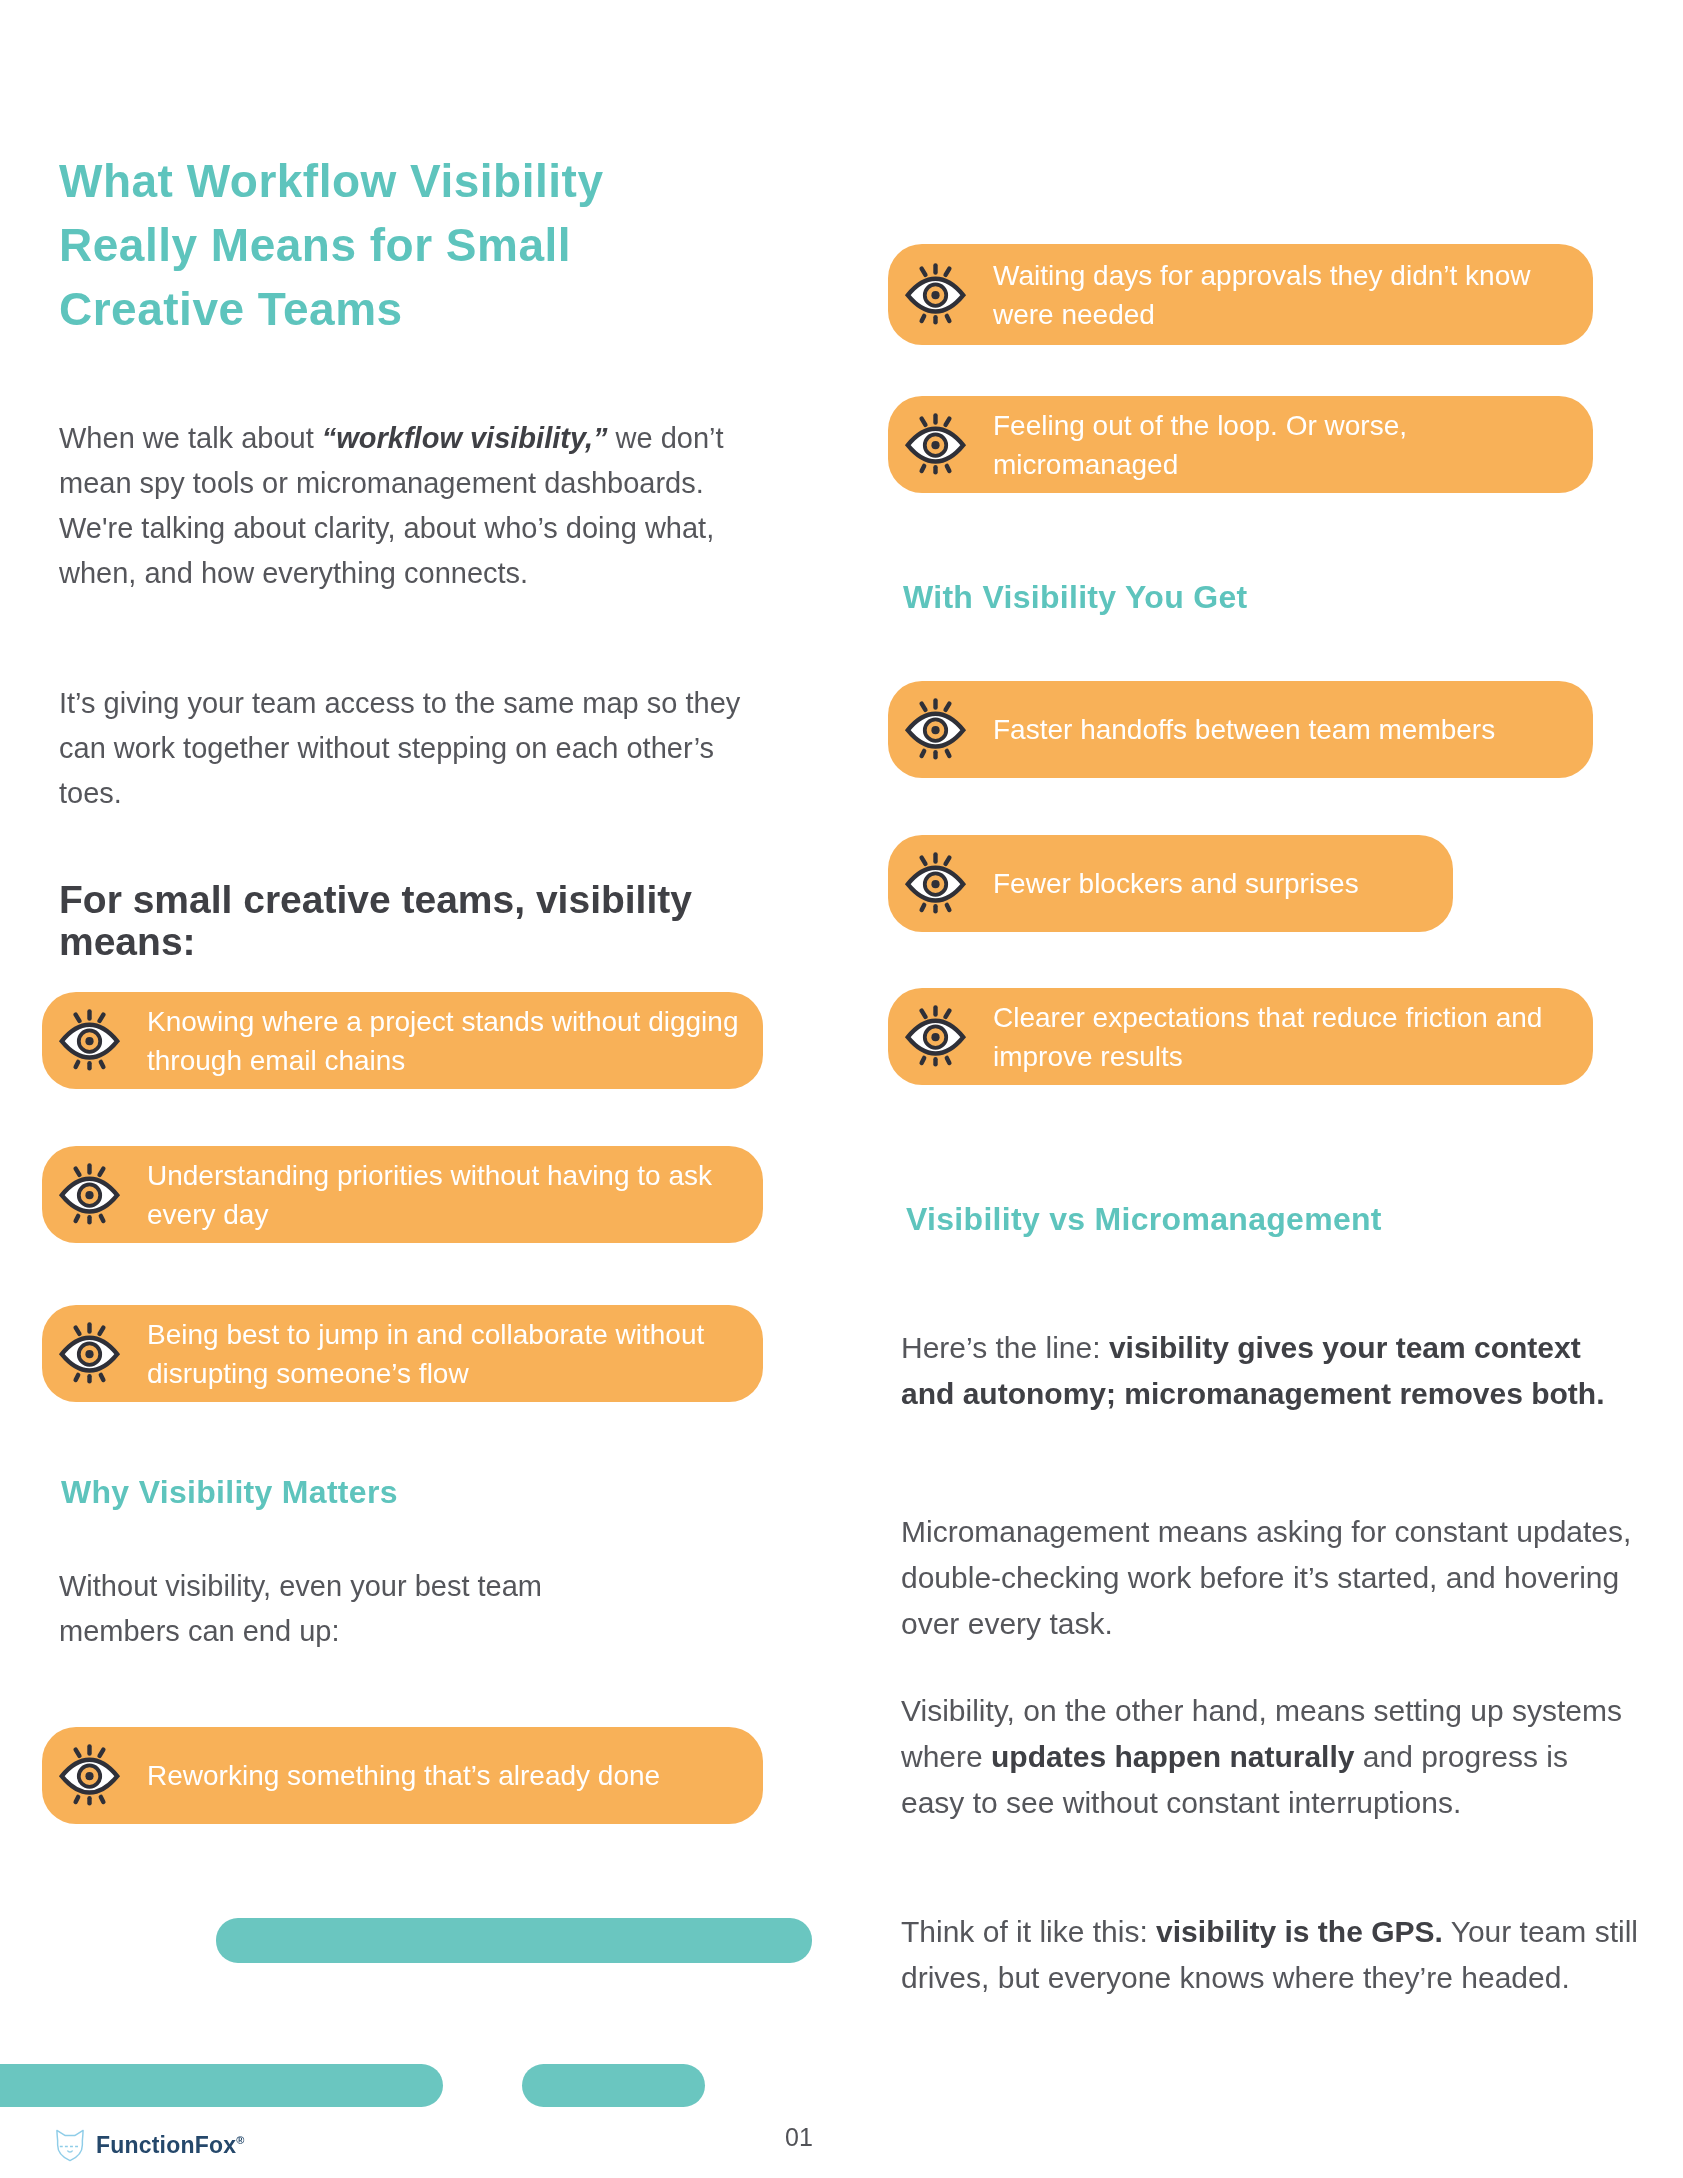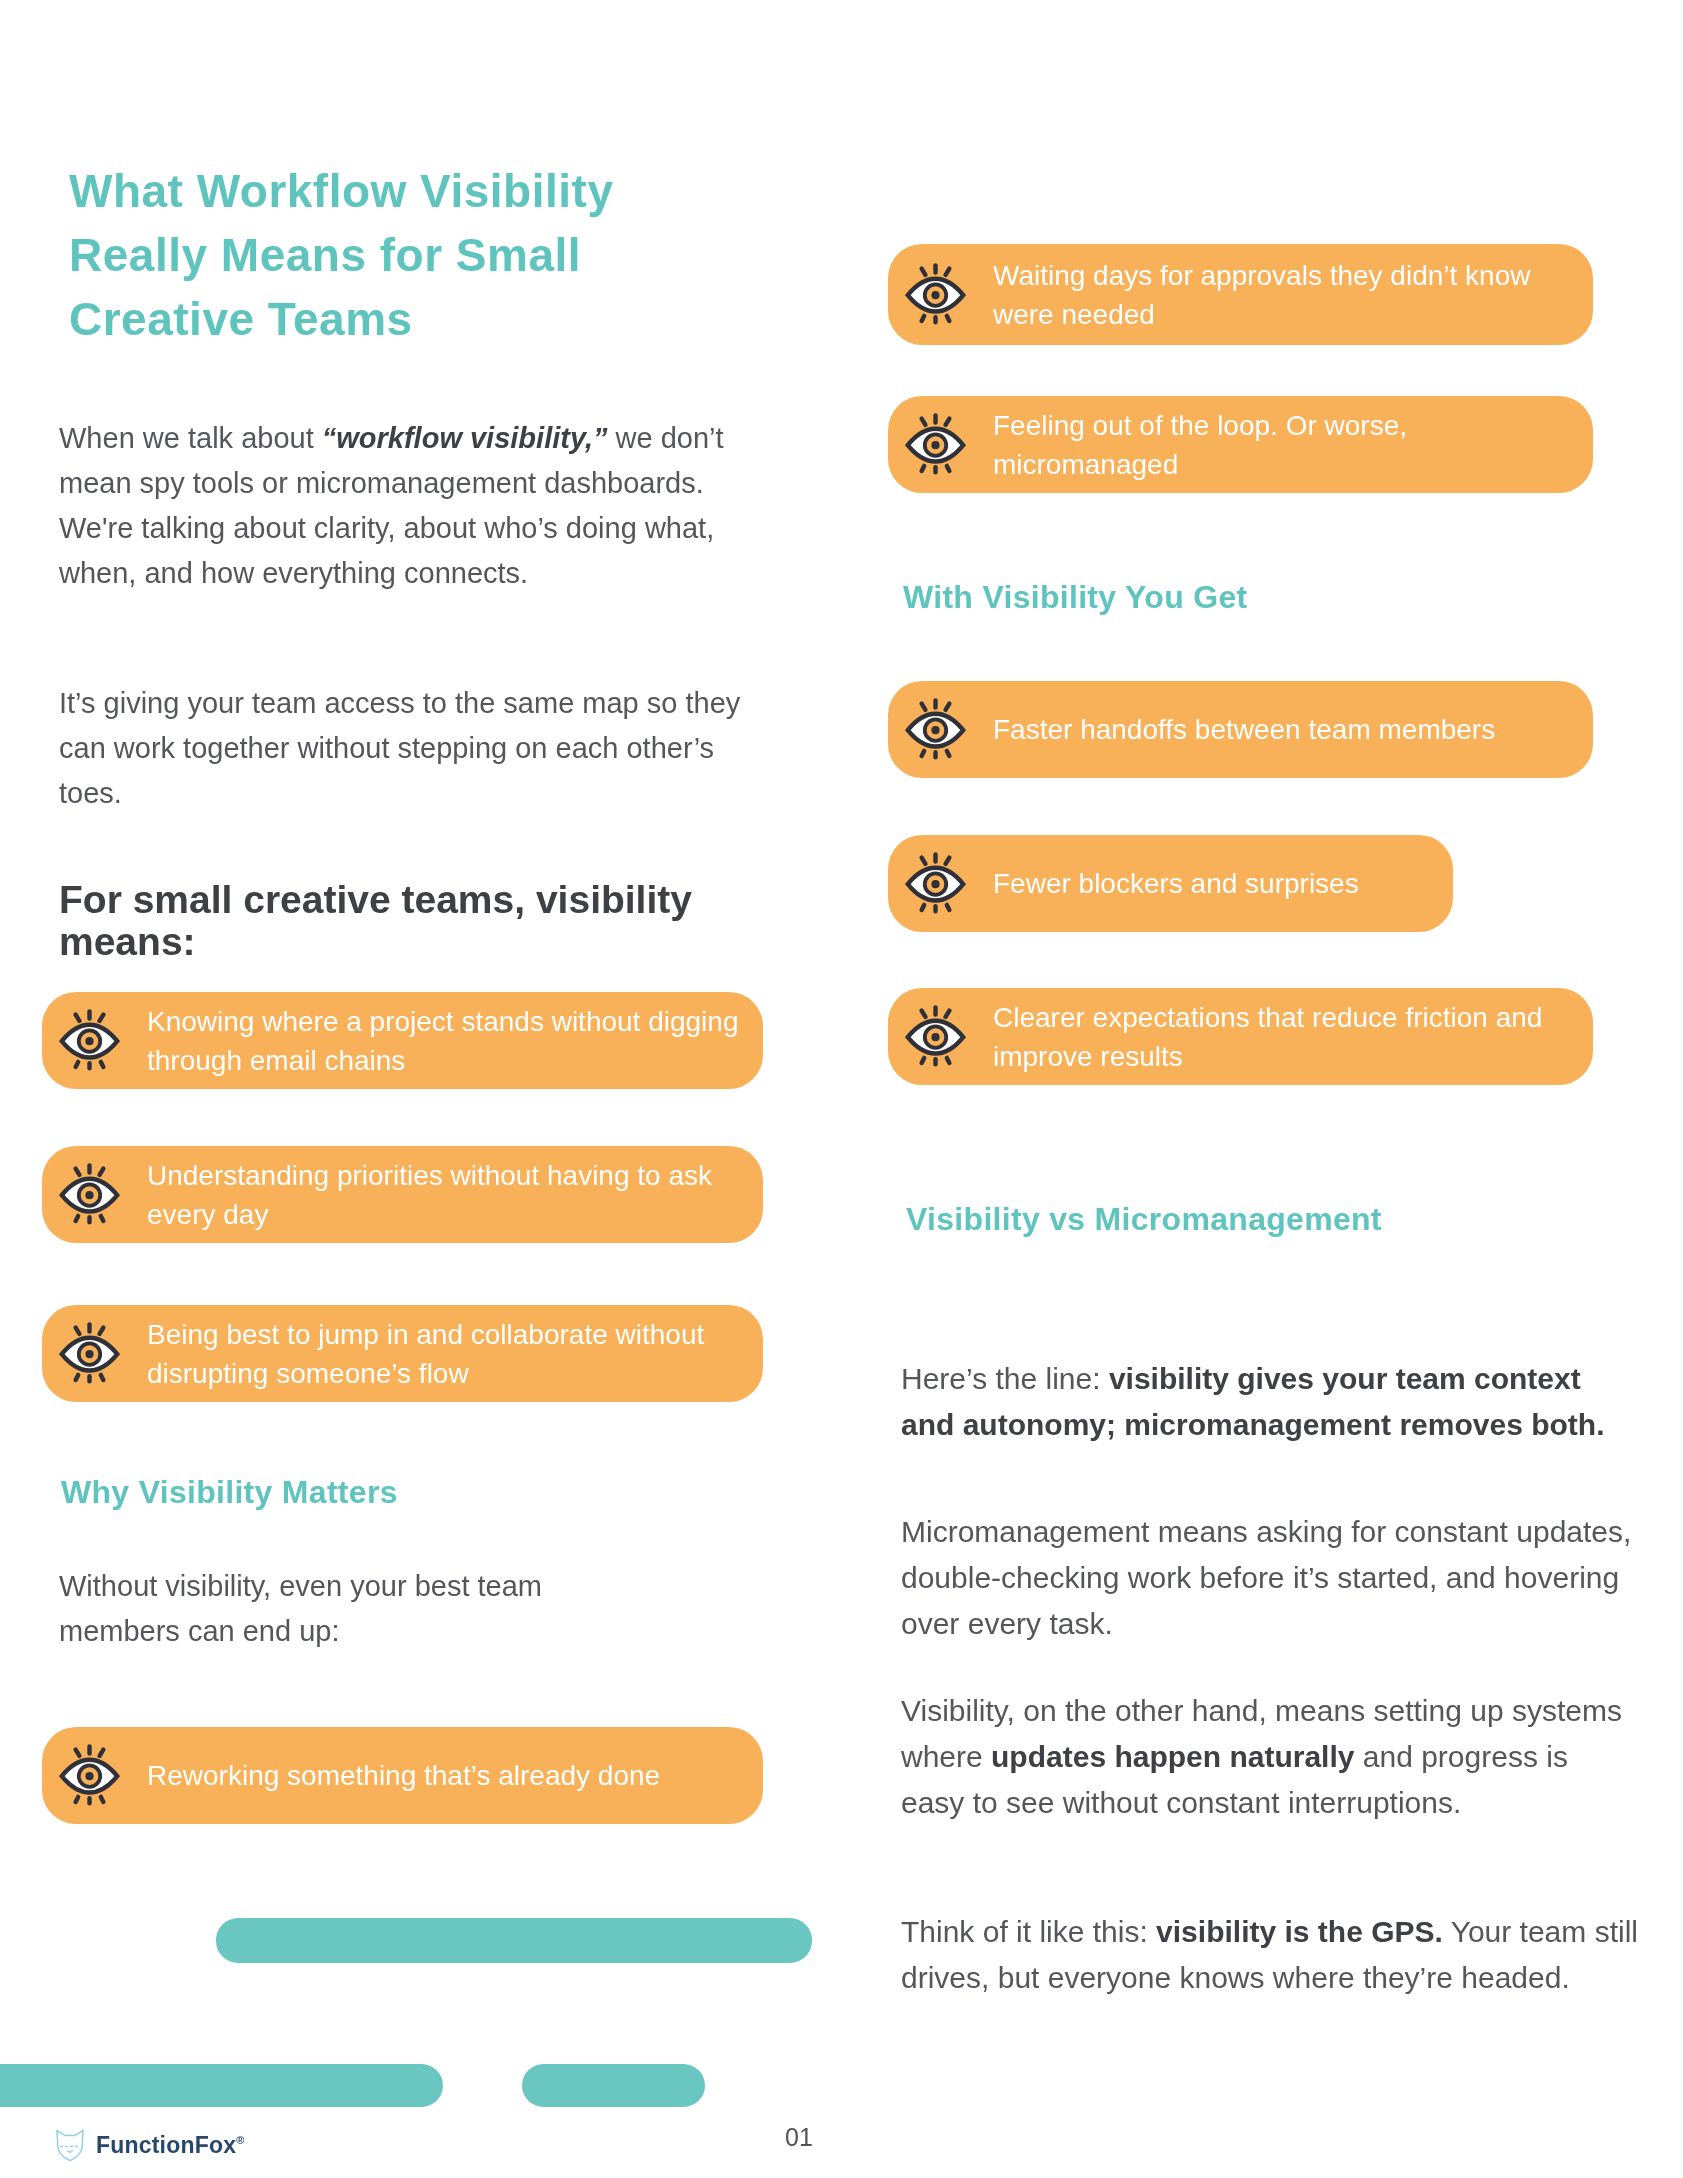--- a/index.html
+++ b/index.html
@@ -12,21 +12,21 @@
     --logo-navy:#25486B;
     --pagenum:#515257;
   }
   html,body{margin:0;padding:0;background:#ffffff;}
   .page{
     position:relative;width:1683px;height:2178px;background:#ffffff;overflow:hidden;
     font-family:"Liberation Sans", sans-serif;
   }
   .abs{position:absolute;}
   h1.title{
-    margin:10px;color:var(--teal);font-size:46px;line-height:64px;font-weight:bold;letter-spacing:0.5px;
+    margin:0;color:var(--teal);font-size:46px;line-height:64px;font-weight:bold;letter-spacing:0.5px;
   }
   .body-text{
     margin:0;color:var(--ink);font-size:29px;line-height:45px;font-weight:normal;
   }
   .body-text-r{
     margin:0;color:var(--ink);font-size:30px;line-height:46px;font-weight:normal;
   }
   .lead{
     margin:0;color:var(--ink-bold);font-size:39px;line-height:42px;font-weight:bold;
   }
@@ -195,21 +195,21 @@
     <span class="eye">
         <svg viewBox="0 0 64 64" width="63" height="63">
           <use href="#eye-sym"></use>
         </svg>
       </span>
     <span class="pill-text">Clearer expectations that reduce friction and improve results</span>
   </div>
 
   <h2 class="subhead abs" style="left:906px;top:1200px;">Visibility vs Micromanagement</h2>
 
-  <p class="body-text-r abs" style="left:901px;top:1325px;width:738px;margin-top:31px;"><span>Here’s the line: </span><span class="b">visibility gives your team context and autonomy; micromanagement removes both.</span></p>
+  <p class="body-text-r abs" style="left:901px;top:1325px;width:738px;"><span>Here’s the line: </span><span class="b">visibility gives your team context and autonomy; micromanagement removes both.</span></p>
 
   <p class="body-text-r abs" style="left:901px;top:1509px;width:738px;">Micromanagement means asking for constant updates, double-checking work before it’s started, and hovering over every task.</p>
 
   <p class="body-text-r abs" style="left:901px;top:1688px;width:738px;"><span>Visibility, on the other hand, means setting up systems where </span><span class="b">updates happen naturally</span><span> and progress is easy to see without constant interruptions.</span></p>
 
   <p class="body-text-r abs" style="left:901px;top:1909px;width:738px;"><span>Think of it like this: </span><span class="b">visibility is the GPS.</span><span> Your team still drives, but everyone knows where they’re headed.</span></p>
 
 </div>
 
 

